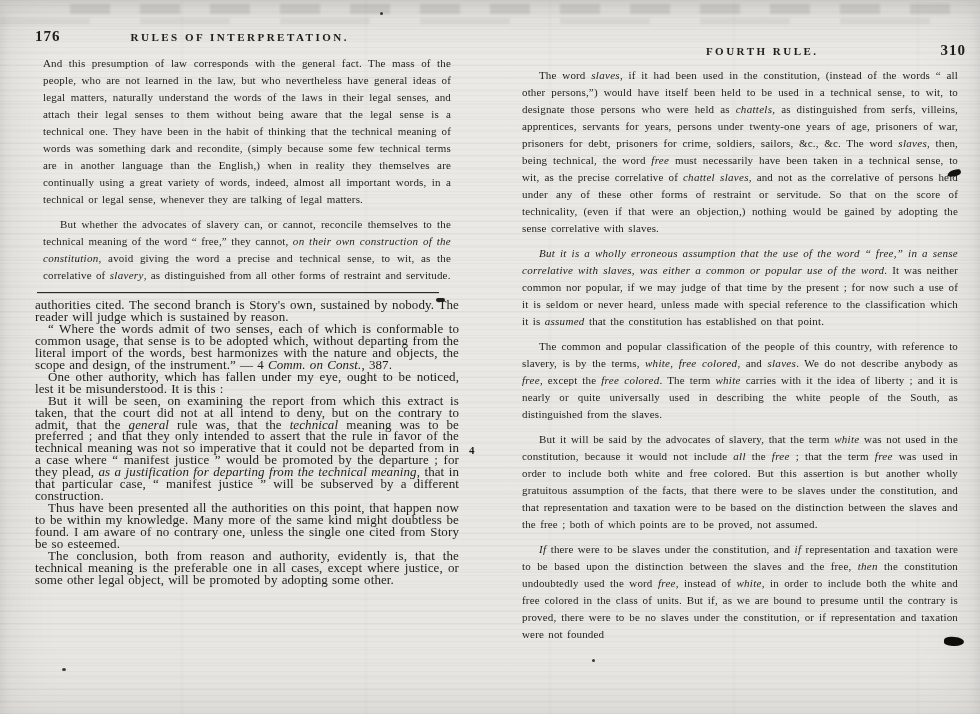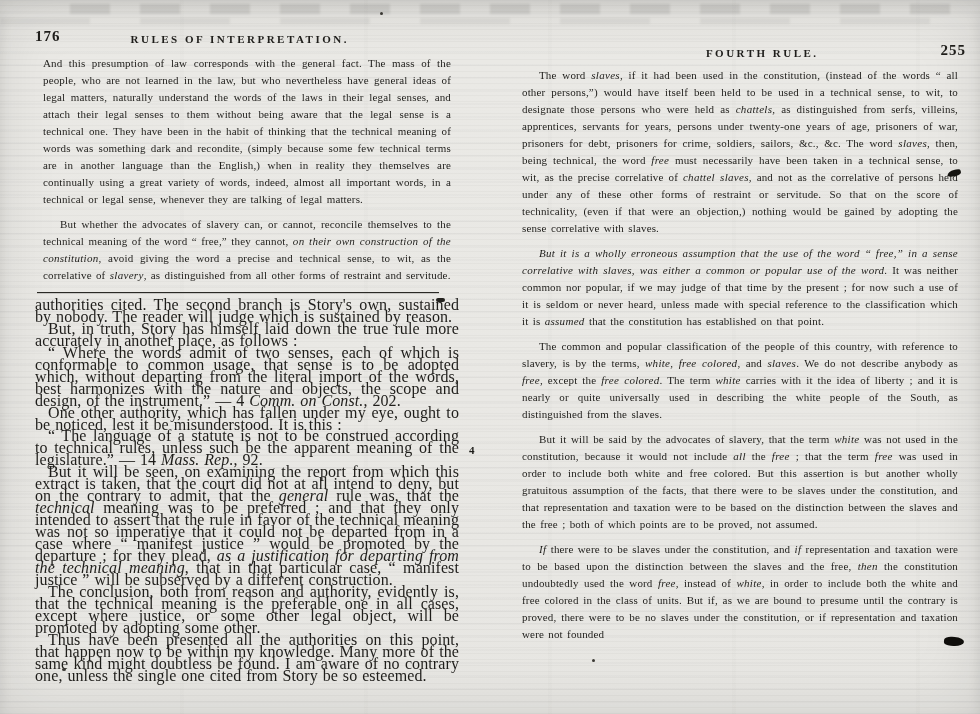--- a/index.html
+++ b/index.html
@@ -23,21 +23,21 @@
     background:repeating-linear-gradient(90deg, rgba(40,40,38,0.10) 0 40px, transparent 40px 70px);
     filter:blur(1px);}
   .streak.top2{left:0;top:18px;width:980px;height:6px;
     background:repeating-linear-gradient(90deg, rgba(40,40,38,0.06) 0 90px, transparent 90px 140px);
     filter:blur(1px);}
 
   .page{position:absolute;}
   .page-left{left:35px;top:28px;width:424px;}
   .page-right{left:514px;top:42px;width:452px;}
 
-  .pagehead{display:flex;align-items:flex-end;margin-bottom:10px;}
+  .pagehead{display:flex;align-items:center;margin-bottom:10px;}
   .folio{font-weight:bold;font-size:15px;letter-spacing:1px;}
   .running-head{
     flex:1;text-align:center;font-weight:bold;font-size:11px;
     letter-spacing:2.5px;
   }
   .page-left .running-head{padding-right:40px;}
   .page-right .pagehead{margin-bottom:4px;}
   .page-right .running-head{padding-left:130px;padding-right:60px;}
 
   .bodytext p{
@@ -45,21 +45,21 @@
     text-align:justify;word-spacing:1.4px;letter-spacing:0.15px;
   }
   .bodytext p.indent{text-indent:17px;}
   .bodytext i{letter-spacing:0.3px;}
 
   .footnote-divider{
     border:0;border-top:1.6px solid #2a2925;margin:7px 0 6px 2px;width:402px;
     box-shadow:0 0.5px 0 rgba(0,0,0,0.25);
   }
   .footnotes p{
-    margin:0;font-size:16px;line-height:11.95px;
+    margin:0;font-size:13px;line-height:11.95px;
     text-align:justify;word-spacing:0.8px;letter-spacing:0.1px;
   }
   .footnotes p.indent{text-indent:13px;}
 
   
   .signature-mark{
     position:absolute;left:469px;top:444px;font-size:11px;font-weight:bold;
   }
   .ink-leaf{
     position:absolute;left:948px;top:170px;width:13px;height:6px;
@@ -91,34 +91,32 @@
       <span class="folio">176</span>
       <span class="running-head">RULES OF INTERPRETATION.</span>
     </div>
     <div class="bodytext">
       <p><span>And this presumption of law corresponds with the general fact. The mass of the people, who are not learned in the law, but who nevertheless have general ideas of legal matters, naturally understand the words of the laws in their legal senses, and attach their legal senses to them without being aware that the legal sense is a technical one.  They have been in the habit of thinking that the technical meaning of words was something dark and recondite, (simply because some few technical terms are in another language than the English,) when in reality they themselves are continually using a great variety of words, indeed, almost all important words, in a technical or legal sense, whenever they are talking of legal matters.</span></p>
       <p class="indent"><span>But whether the advocates of slavery can, or cannot, reconcile themselves to the technical meaning of the word “ free,” they cannot, </span><i>on their own construction of the constitution</i><span>, avoid giving the word a precise and technical sense, to wit, as the correlative of </span><i>slavery</i><span>, as distinguished from all other forms of restraint and servitude.</span></p>
     </div>
     <hr class="footnote-divider">
     <div class="footnotes">
       <p><span>authorities cited.  The second branch is Story's own, sustained by nobody.  The reader will judge which is sustained by reason.</span></p>
-      <p class="indent"><span>But, in truth, Story has himself laid down the true rule more accurately in another place, as follows :</span></p>
-      <p class="indent"><span>“ Where the words admit of two senses, each of which is conformable to common usage, that sense is to be adopted which, without departing from the literal import of the words, best harmonizes with the nature and objects, the scope and design, of the instrument.” — 4 </span><i>Comm. on Const.</i><span>, 202.</span></p>
+      <p class="indent"><span>“ Where the words admit of two senses, each of which is conformable to common usage, that sense is to be adopted which, without departing from the literal import of the words, best harmonizes with the nature and objects, the scope and design, of the instrument.” — 4 </span><i>Comm. on Const.</i><span>, 387.</span></p>
       <p class="indent"><span>One other authority, which has fallen under my eye, ought to be noticed, lest it be misunderstood.  It is this :</span></p>
-      <p class="indent"><span>“ The language of a statute is not to be construed according to technical rules, unless such be the apparent meaning of the legislature.” — 14 </span><i>Mass. Rep.</i><span>, 92.</span></p>
       <p class="indent"><span>But it will be seen, on examining the report from which this extract is taken, that the court did not at all intend to deny, but on the contrary to admit, that the </span><i>general</i><span> rule was, that the </span><i>technical</i><span> meaning was to be preferred ; and that they only intended to assert that the rule in favor of the technical meaning was not so imperative that it could not be departed from in a case where “ manifest justice ” would be promoted by the departure ; for they plead, </span><i>as a justification for departing from the technical meaning</i><span>, that in that particular case, “ manifest justice ” will be subserved by a different construction.</span></p>
+      <p class="indent"><span>Thus have been presented all the authorities on this point, that happen now to be within my knowledge.  Many more of the same kind might doubtless be found. I am aware of no contrary one, unless the single one cited from Story be so esteemed.</span></p>
       <p class="indent"><span>The conclusion, both from reason and authority, evidently is, that the technical meaning is the preferable one in all cases, except where justice, or some other legal object, will be promoted by adopting some other.</span></p>
-      <p class="indent"><span>Thus have been presented all the authorities on this point, that happen now to be within my knowledge.  Many more of the same kind might doubtless be found. I am aware of no contrary one, unless the single one cited from Story be so esteemed.</span></p>
     </div>
   </div>
 
   <div class="page page-right">
     <div class="pagehead">
       <span class="running-head">FOURTH RULE.</span>
-      <span class="folio">255</span>
+      <span class="folio">310</span>
     </div>
     <div class="bodytext">
       <p class="indent"><span>The word </span><i>slaves</i><span>, if it had been used in the constitution, (instead of the words “ all other persons,”)  would have itself been held to be used in a technical sense, to wit, to designate those persons who were held as </span><i>chattels</i><span>, as distinguished from serfs, villeins, apprentices, servants for years, persons under twenty-one years of age, prisoners of war, prisoners for debt, prisoners for crime, soldiers, sailors, &amp;c., &amp;c.  The word </span><i>slaves</i><span>, then, being technical, the word </span><i>free</i><span> must necessarily have been taken in a technical sense, to wit, as the precise correlative of </span><i>chattel slaves</i><span>, and not as the correlative of persons held under any of these other forms of restraint or servitude.  So that on the score of technicality, (even if that were an objection,) nothing would be gained by adopting the sense correlative with slaves.</span></p>
       <p class="indent"><i>But it is a wholly erroneous assumption that the use of the word “ free,” in a sense correlative with slaves, was either  a common or popular use of the word.</i><span>  It was neither common nor popular, if we may judge of that time by the present ; for now such a use of it is seldom or never heard, unless made with special reference to the classification which it is </span><i>assumed</i><span> that the constitution has established on that point.</span></p>
       <p class="indent"><span>The common and popular classification of the people of this country, with reference to slavery, is by the terms, </span><i>white</i><span>, </span><i>free colored</i><span>, and </span><i>slaves</i><span>.  We do not describe anybody as </span><i>free</i><span>, except the </span><i>free colored</i><span>.  The term </span><i>white</i><span> carries with it the idea of liberty ; and it is nearly or quite universally used in describing the white people of the South, as distinguished from the slaves.</span></p>
       <p class="indent"><span>But it will be said by the advocates of slavery, that the term </span><i>white</i><span> was not used in the constitution, because it would not include </span><i>all</i><span> the </span><i>free</i><span> ; that the term </span><i>free</i><span> was used in order to include both white and free colored.  But this assertion is but another wholly gratuitous assumption of the facts, that there were to be slaves under the constitution, and that representation and taxation were to be based on the distinction between the slaves and the free ;  both of which points are to be proved, not assumed.</span></p>
       <p class="indent"><i>If</i><span> there were to be slaves under the constitution, and </span><i>if</i><span> representation and taxation were to be based upon the distinction between the slaves and the free, </span><i>then</i><span> the constitution undoubtedly used the word </span><i>free</i><span>, instead of </span><i>white</i><span>, in order to include both the white and free colored in the class of units.  But if, as we are bound to presume until the contrary is proved, there were to be no slaves under the constitution, or if representation and taxation were not founded</span></p>
     </div>
   </div>
 

